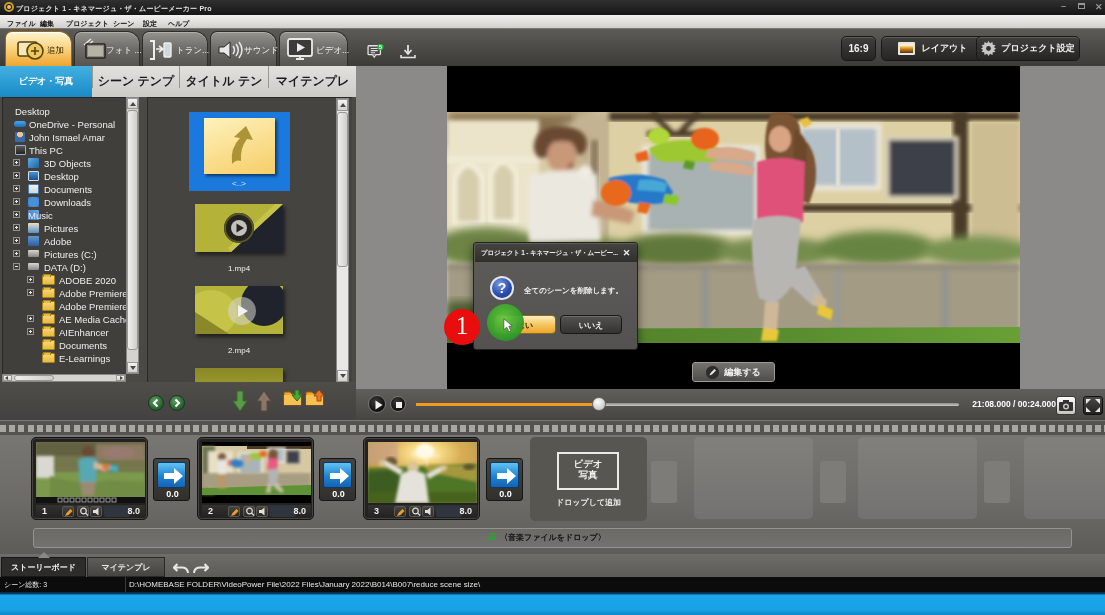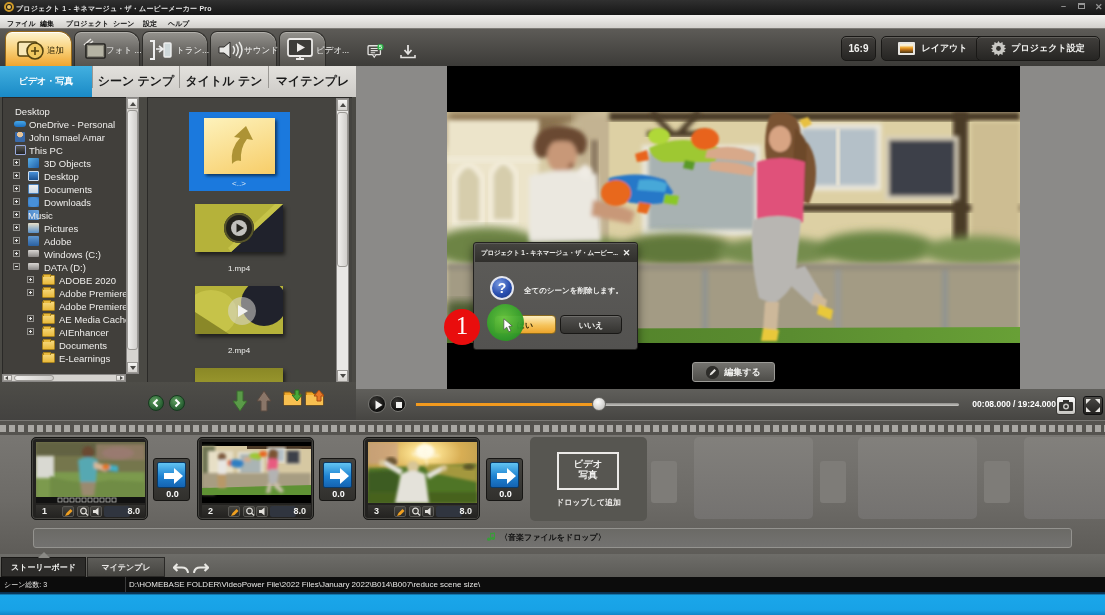--- a/index.html
+++ b/index.html
@@ -149,42 +149,42 @@
         </svg>
     <span class="lbl" style="left:33px">トラン...</span>
   </div>
   <div class="tab gray" style="left:210px; width:67px;">
     <svg style="position:absolute;left:6px;top:7px" width="28" height="22" viewBox="0 0 28 22">
           <path d="M2 8 h5 l6 -5 v16 l-6 -5 h-5 z" fill="#e8e8e6" stroke="#2c2b29" stroke-width="1"></path>
           <path d="M16 7 q3 4 0 8 M19 5 q4.5 6 0 12 M22 3 q6 8 0 16" fill="none" stroke="#e8e8e6" stroke-width="1.5"></path>
         </svg>
     <span class="lbl" style="left:33px">サウンド</span>
   </div>
-  <div class="tab gray" style="left:279px; width:47px;">
+  <div class="tab gray" style="left:279px; width:69px;">
     <svg style="position:absolute;left:7px;top:6px" width="26" height="24" viewBox="0 0 26 24">
           <rect x="1" y="1" width="24" height="17" rx="2" fill="#3c3b38" stroke="#eceae8" stroke-width="1.8"></rect>
           <path d="M10 5 l8 4.5 l-8 4.5 z" fill="#eceae8"></path>
           <path d="M9 21 h8 M13 18 v3" stroke="#eceae8" stroke-width="1.8"></path>
         </svg>
     <span class="lbl" style="left:36px">ビデオ...</span>
   </div>
   <svg style="position:absolute;left:367px;top:15px" width="18" height="15" viewBox="0 0 20 17">
         <rect x="1" y="2" width="14" height="10" rx="1" fill="none" stroke="#e4e2e0" stroke-width="1.5"></rect>
         <path d="M4 5 h8 M4 7.5 h8 M4 10 h5" stroke="#e4e2e0" stroke-width="1.2"></path>
         <path d="M6 12 l2 3 l2 -3" fill="#504f4b" stroke="#e4e2e0" stroke-width="1.2"></path>
         <circle cx="15" cy="3.5" r="3.5" fill="#2eb84a"></circle>
         <text x="15" y="5.8" font-size="6" fill="#fff" text-anchor="middle" font-weight="bold">5</text>
       </svg>
   <svg style="position:absolute;left:399px;top:15px" width="18" height="15" viewBox="0 0 18 15">
         <path d="M9 1 v8 M5.5 6 L9 10 L12.5 6" fill="none" stroke="#e4e2e0" stroke-width="1.8"></path>
         <path d="M2 11 v2.5 h14 v-2.5" fill="none" stroke="#e4e2e0" stroke-width="1.6"></path>
       </svg>
   <div class="tbtn ctr" style="left:841px; width:35px; font-size:10px;">16:9</div>
   <div class="tbtn ctr" style="left:881px; width:104px;"><span style="display:inline-block;width:17px;height:13px;background:linear-gradient(#f8f0d8 15%,#f0a830 40%,#c87818 60%,#4a3818);border:2px solid #e8e6e2;border-radius:1px;margin-right:6px;"></span>レイアウト</div>
-  <div class="tbtn ctr" style="left:976px; width:124px;"><svg width="15" height="15" viewBox="0 0 15 15" style="margin-right:5px">
+  <div class="tbtn ctr" style="left:976px; width:104px;"><svg width="15" height="15" viewBox="0 0 15 15" style="margin-right:5px">
           <path d="M7.5 0 L9 2.2 L11.5 1 L11.8 3.8 L14.5 4 L13 6.3 L15 7.5 L13 9 L14.5 11 L11.8 11.3 L11.5 14 L9 12.8 L7.5 15 L6 12.8 L3.5 14 L3.2 11.3 L0.5 11 L2 9 L0 7.5 L2 6.3 L0.5 4 L3.2 3.8 L3.5 1 L6 2.2 Z" fill="#c9c8c4"></path>
           <circle cx="7.5" cy="7.5" r="2.4" fill="#33322f"></circle>
         </svg>プロジェクト設定</div>
 </div>
 <div id="leftpanel" class="abs">
   <div id="lefttabs">
     <div class="ltab" style="left:92px; width:87px;">シーン テンプレ</div>
     <div class="ltab" style="left:268px; width:88px;">マイテンプレ</div>
     <div class="ltab" style="left:179px; width:89px;">タイトル テンプレ</div>
     <div id="tab-bideo">ビデオ・写真</div>
@@ -237,21 +237,21 @@
             <span class="tx" style="left:41px">Pictures</span>
           </div>
       <div class="trow" style="top:137px">
             <span class="plus p" style="left:10px"></span>
             <span class="ticon" style="left:25px;background:linear-gradient(#6098d0,#2a60a0)"></span>
             <span class="tx" style="left:41px">Adobe</span>
           </div>
       <div class="trow" style="top:150px">
             <span class="plus p" style="left:10px"></span>
             <span class="ticon" style="left:25px;height:7px;top:2px;background:linear-gradient(#d8d6d2,#8a8886)"></span>
-            <span class="tx" style="left:41px">Windows (C:)</span>
+            <span class="tx" style="left:41px">Pictures (C:)</span>
           </div>
       <div class="trow" style="top:163px">
             <span class="plus" style="left:10px"></span>
             <span class="ticon" style="left:25px;height:7px;top:2px;background:linear-gradient(#d8d6d2,#8a8886)"></span>
             <span class="tx" style="left:41px">DATA (D:)</span>
           </div>
       <div class="trow" style="top:176px">
             <span class="plus p" style="left:24px"></span>
             <span class="ticon fold" style="left:39px"></span>
             <span class="tx" style="left:56px">ADOBE 2020</span>
@@ -471,21 +471,21 @@
   <div id="playbar">
     <div class="pbtn" style="left:12px;top:6px;width:18px;height:18px"><svg width="18" height="18" viewBox="0 0 18 18">
             <path d="M6.5 4.5 L13.5 9 L6.5 13.5 Z" fill="#f2f2f0"></path>
           </svg></div>
     <div class="pbtn" style="left:34px;top:7px;width:16px;height:16px"><svg width="16" height="16" viewBox="0 0 16 16">
             <rect x="5" y="5" width="6" height="6" fill="#f2f2f0"></rect>
           </svg></div>
     <div id="ptrack"></div>
     <div id="ptrackorange"></div>
     <div id="pthumb"></div>
-    <div id="ptime">00:08.000 / 19:24.000</div>
+    <div id="ptime">21:08.000 / 00:24.000</div>
     <div id="camerabtn"><svg width="18" height="17" viewBox="0 0 18 17">
             <rect x="2" y="5" width="14" height="9" rx="1" fill="#33322f"></rect>
             <rect x="6" y="3" width="6" height="3" fill="#33322f"></rect>
             <circle cx="9" cy="9.5" r="3" fill="#c8c7c3"></circle>
             <circle cx="9" cy="9.5" r="1.5" fill="#33322f"></circle>
           </svg></div>
     <div id="fullbtn"><svg width="18" height="17" viewBox="0 0 18 17">
             <path d="M2 2 h5 l-5 5 z M16 2 v5 l-5 -5 z M2 15 v-5 l5 5 z M16 15 h-5 l5 -5 z" fill="#e8e7e3"></path>
           </svg></div>
   </div>

